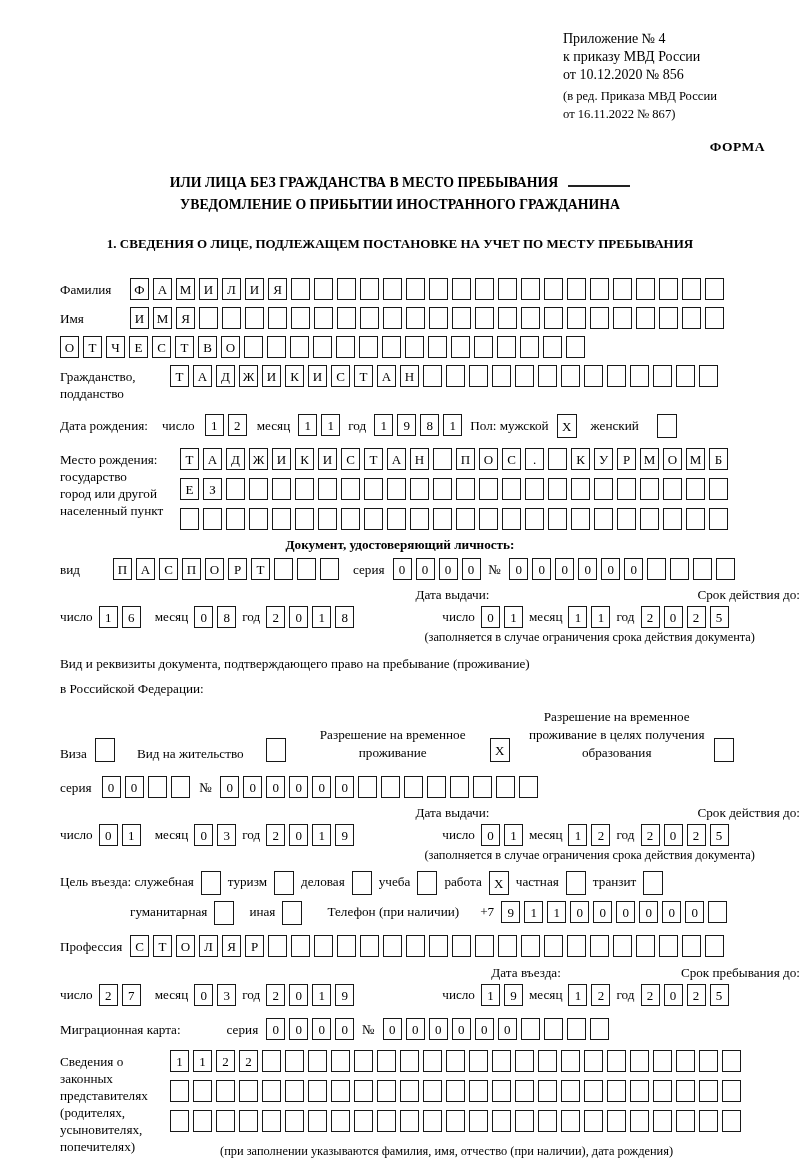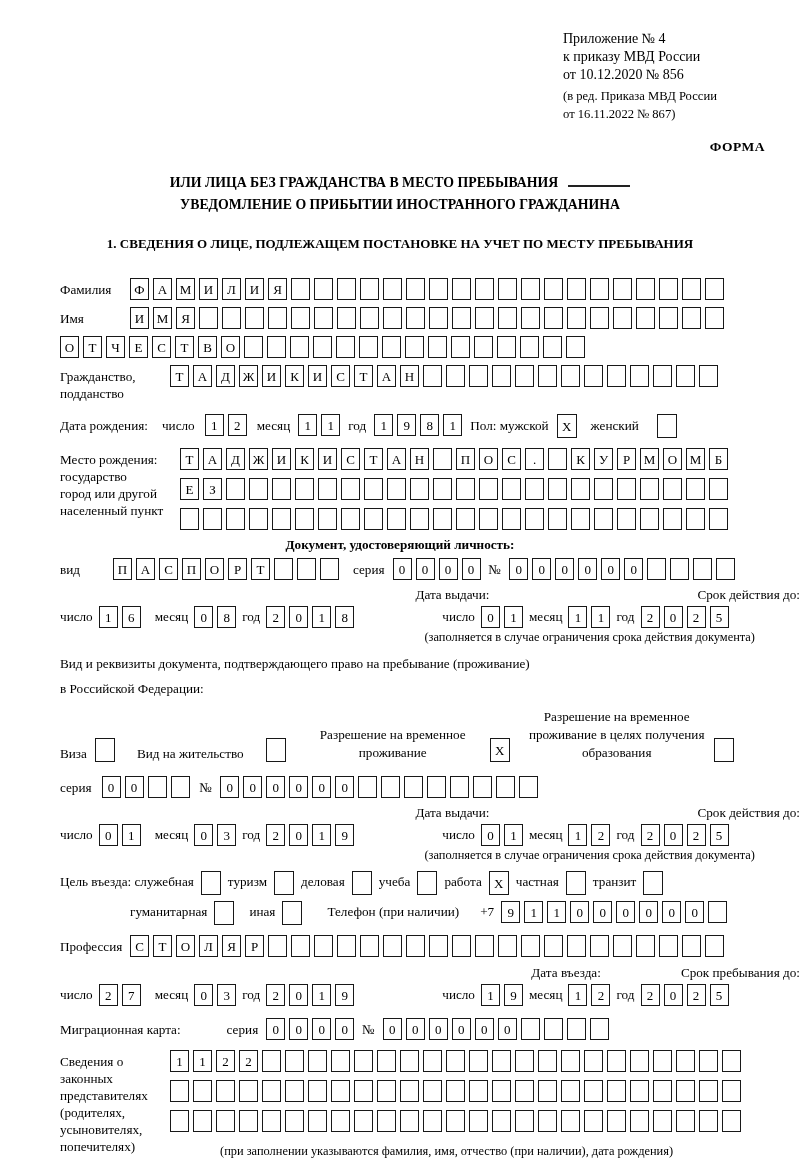--- a/index.html
+++ b/index.html
@@ -29,21 +29,21 @@
     width:18px;height:22px;border:1.8px solid #181818;flex:none;
     display:inline-flex;align-items:center;justify-content:center;
     font-size:13px;line-height:1;background:#fff;
   }
   .stack{display:flex;flex-direction:column;gap:8px;}
   .inline-lbl{padding-top:3px;line-height:17px;flex:none;}
   .dochead{margin-top:2px;text-align:center;font-weight:bold;font-size:13.2px;}
   .dhead{display:flex;margin-left:60px;margin-top:2px;justify-content:flex-end;}
   .dhead .h1{margin-left:105px;}
   .dhead .h2{margin-left:208px;}
-  .dhead2 .h2{margin-left:80px;}
+  .dhead2 .h2{margin-left:120px;}
   .dateline{display:flex;align-items:flex-start;margin:3px 0 2px 60px;}
   .dg{display:flex;align-items:flex-start;gap:6px;}
   .dg .dlbl{padding-top:3px;}
   .g2{margin-left:88px;}
   .footnote{text-align:right;margin:1px 45px 8px 0;font-size:12.4px;}
   .plain{margin:4px 0 4px 60px;line-height:21px;}
   .optline{display:flex;align-items:flex-end;margin:6px 0 10px 60px;gap:8px;}
   .optlabel{padding-top:3px;}
   .optlabel.c{text-align:center;line-height:18px;}
   .wrap170{width:178px;}

